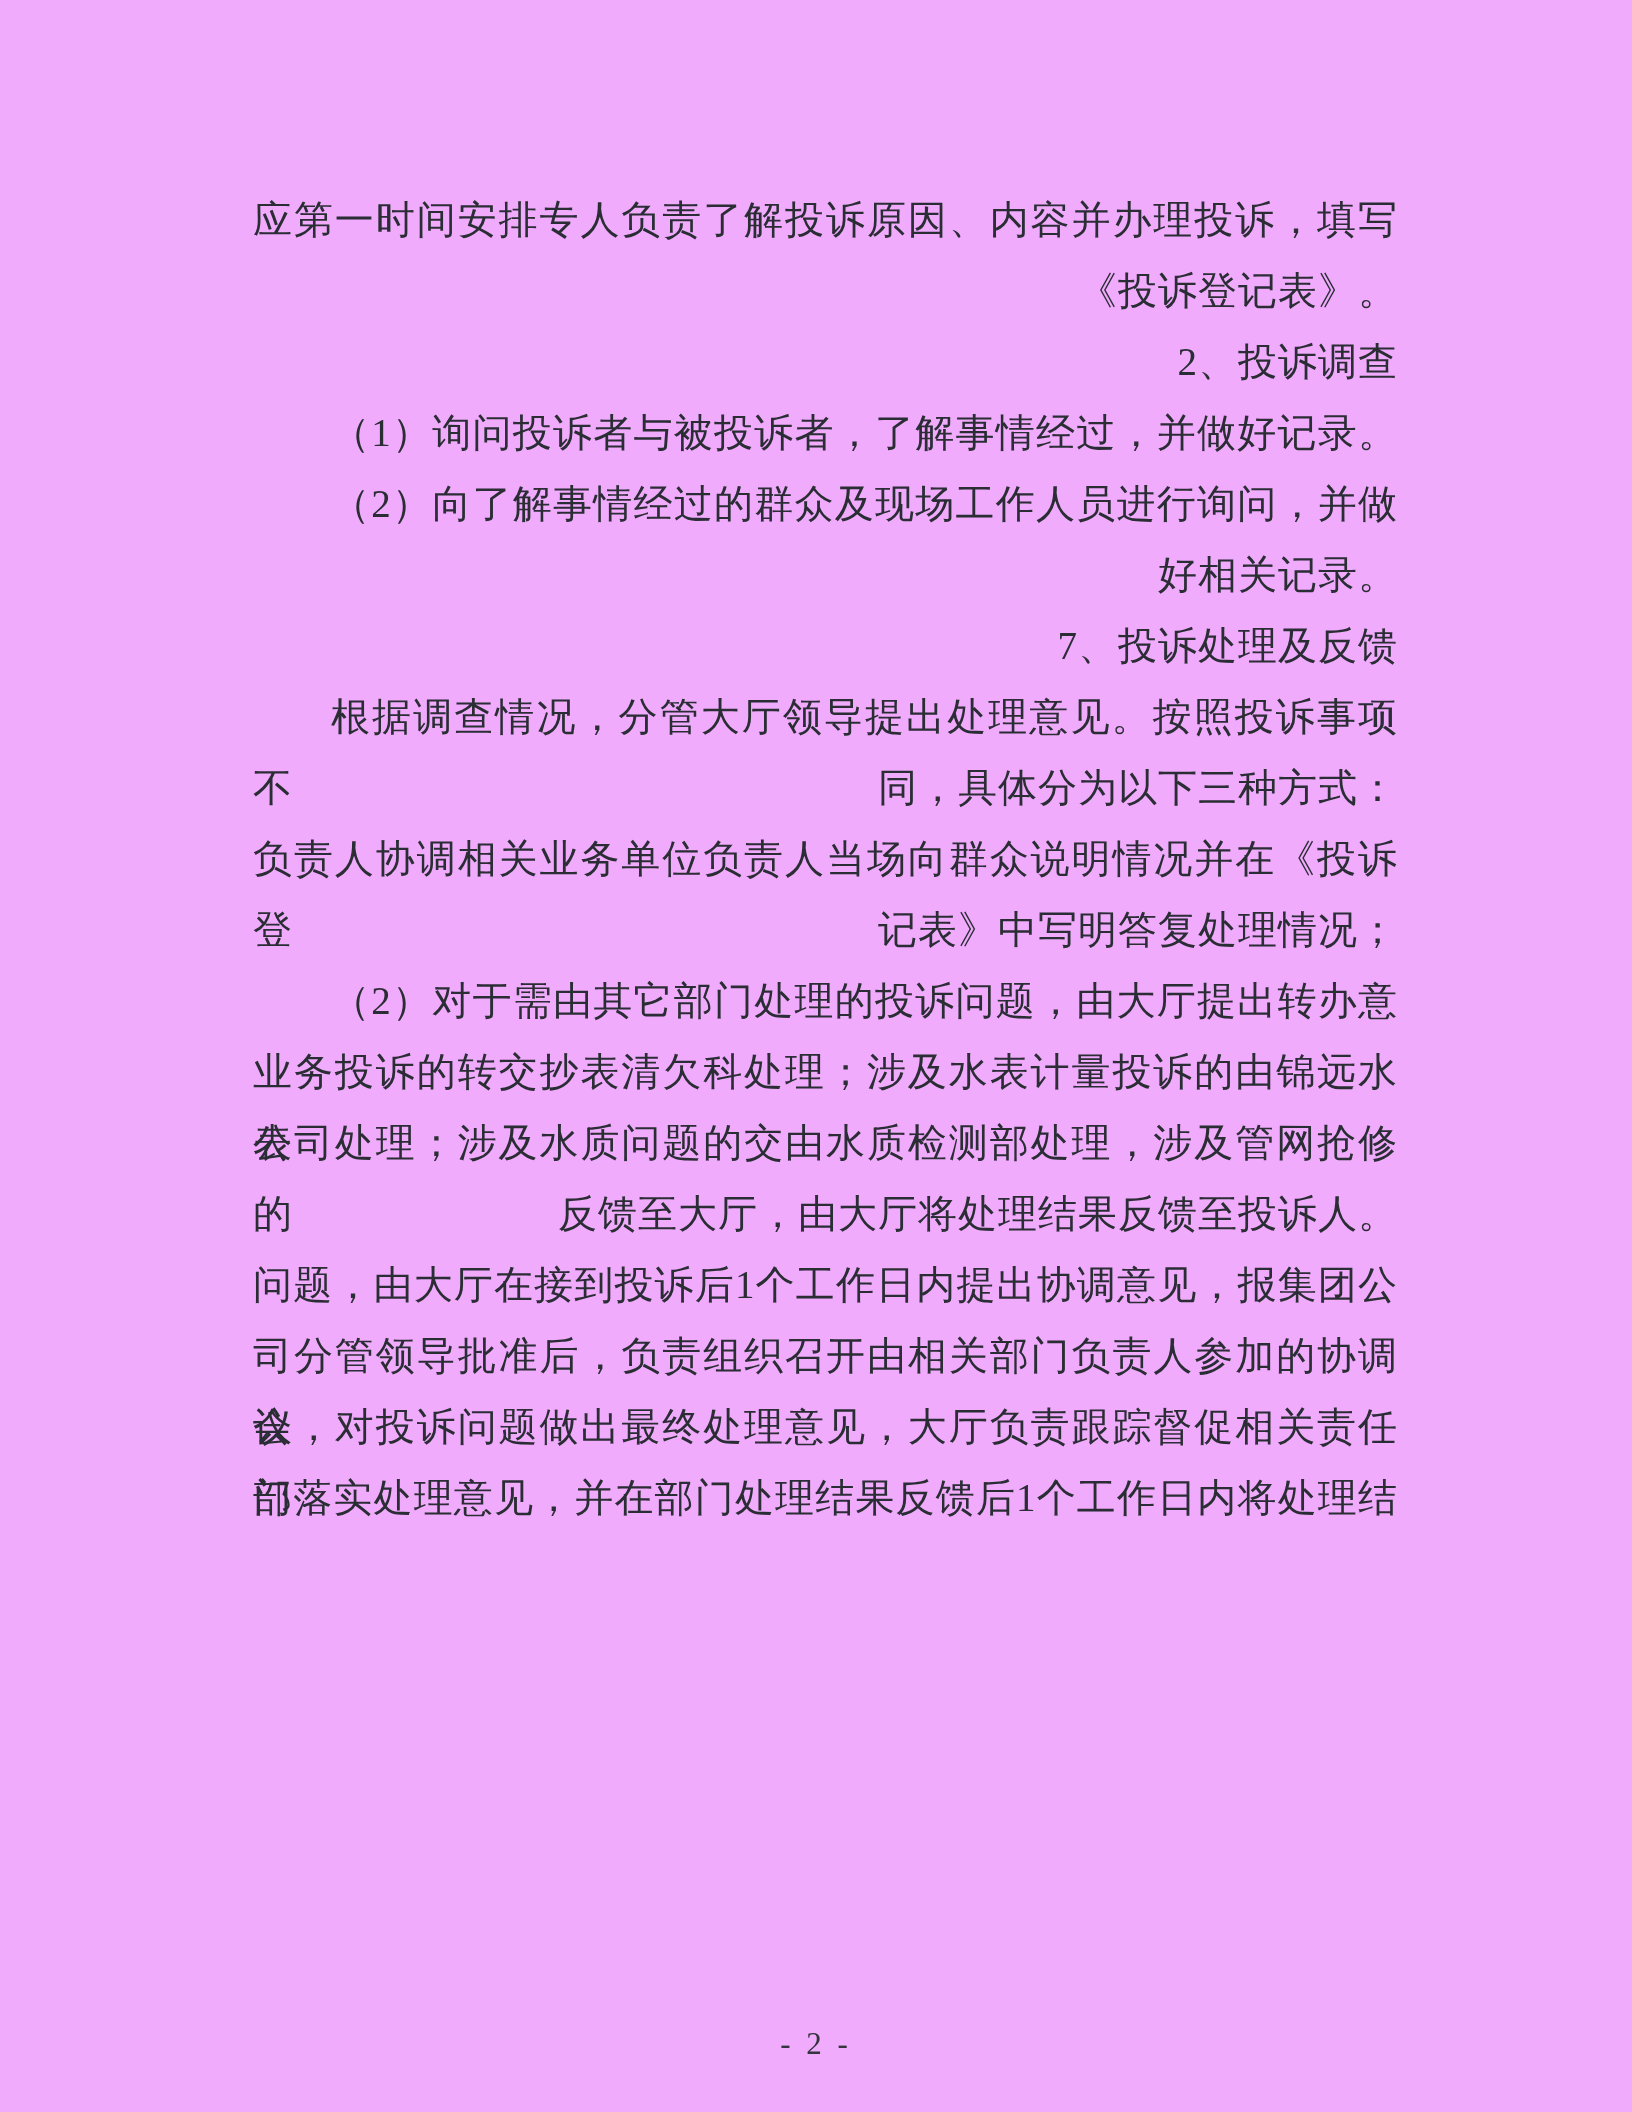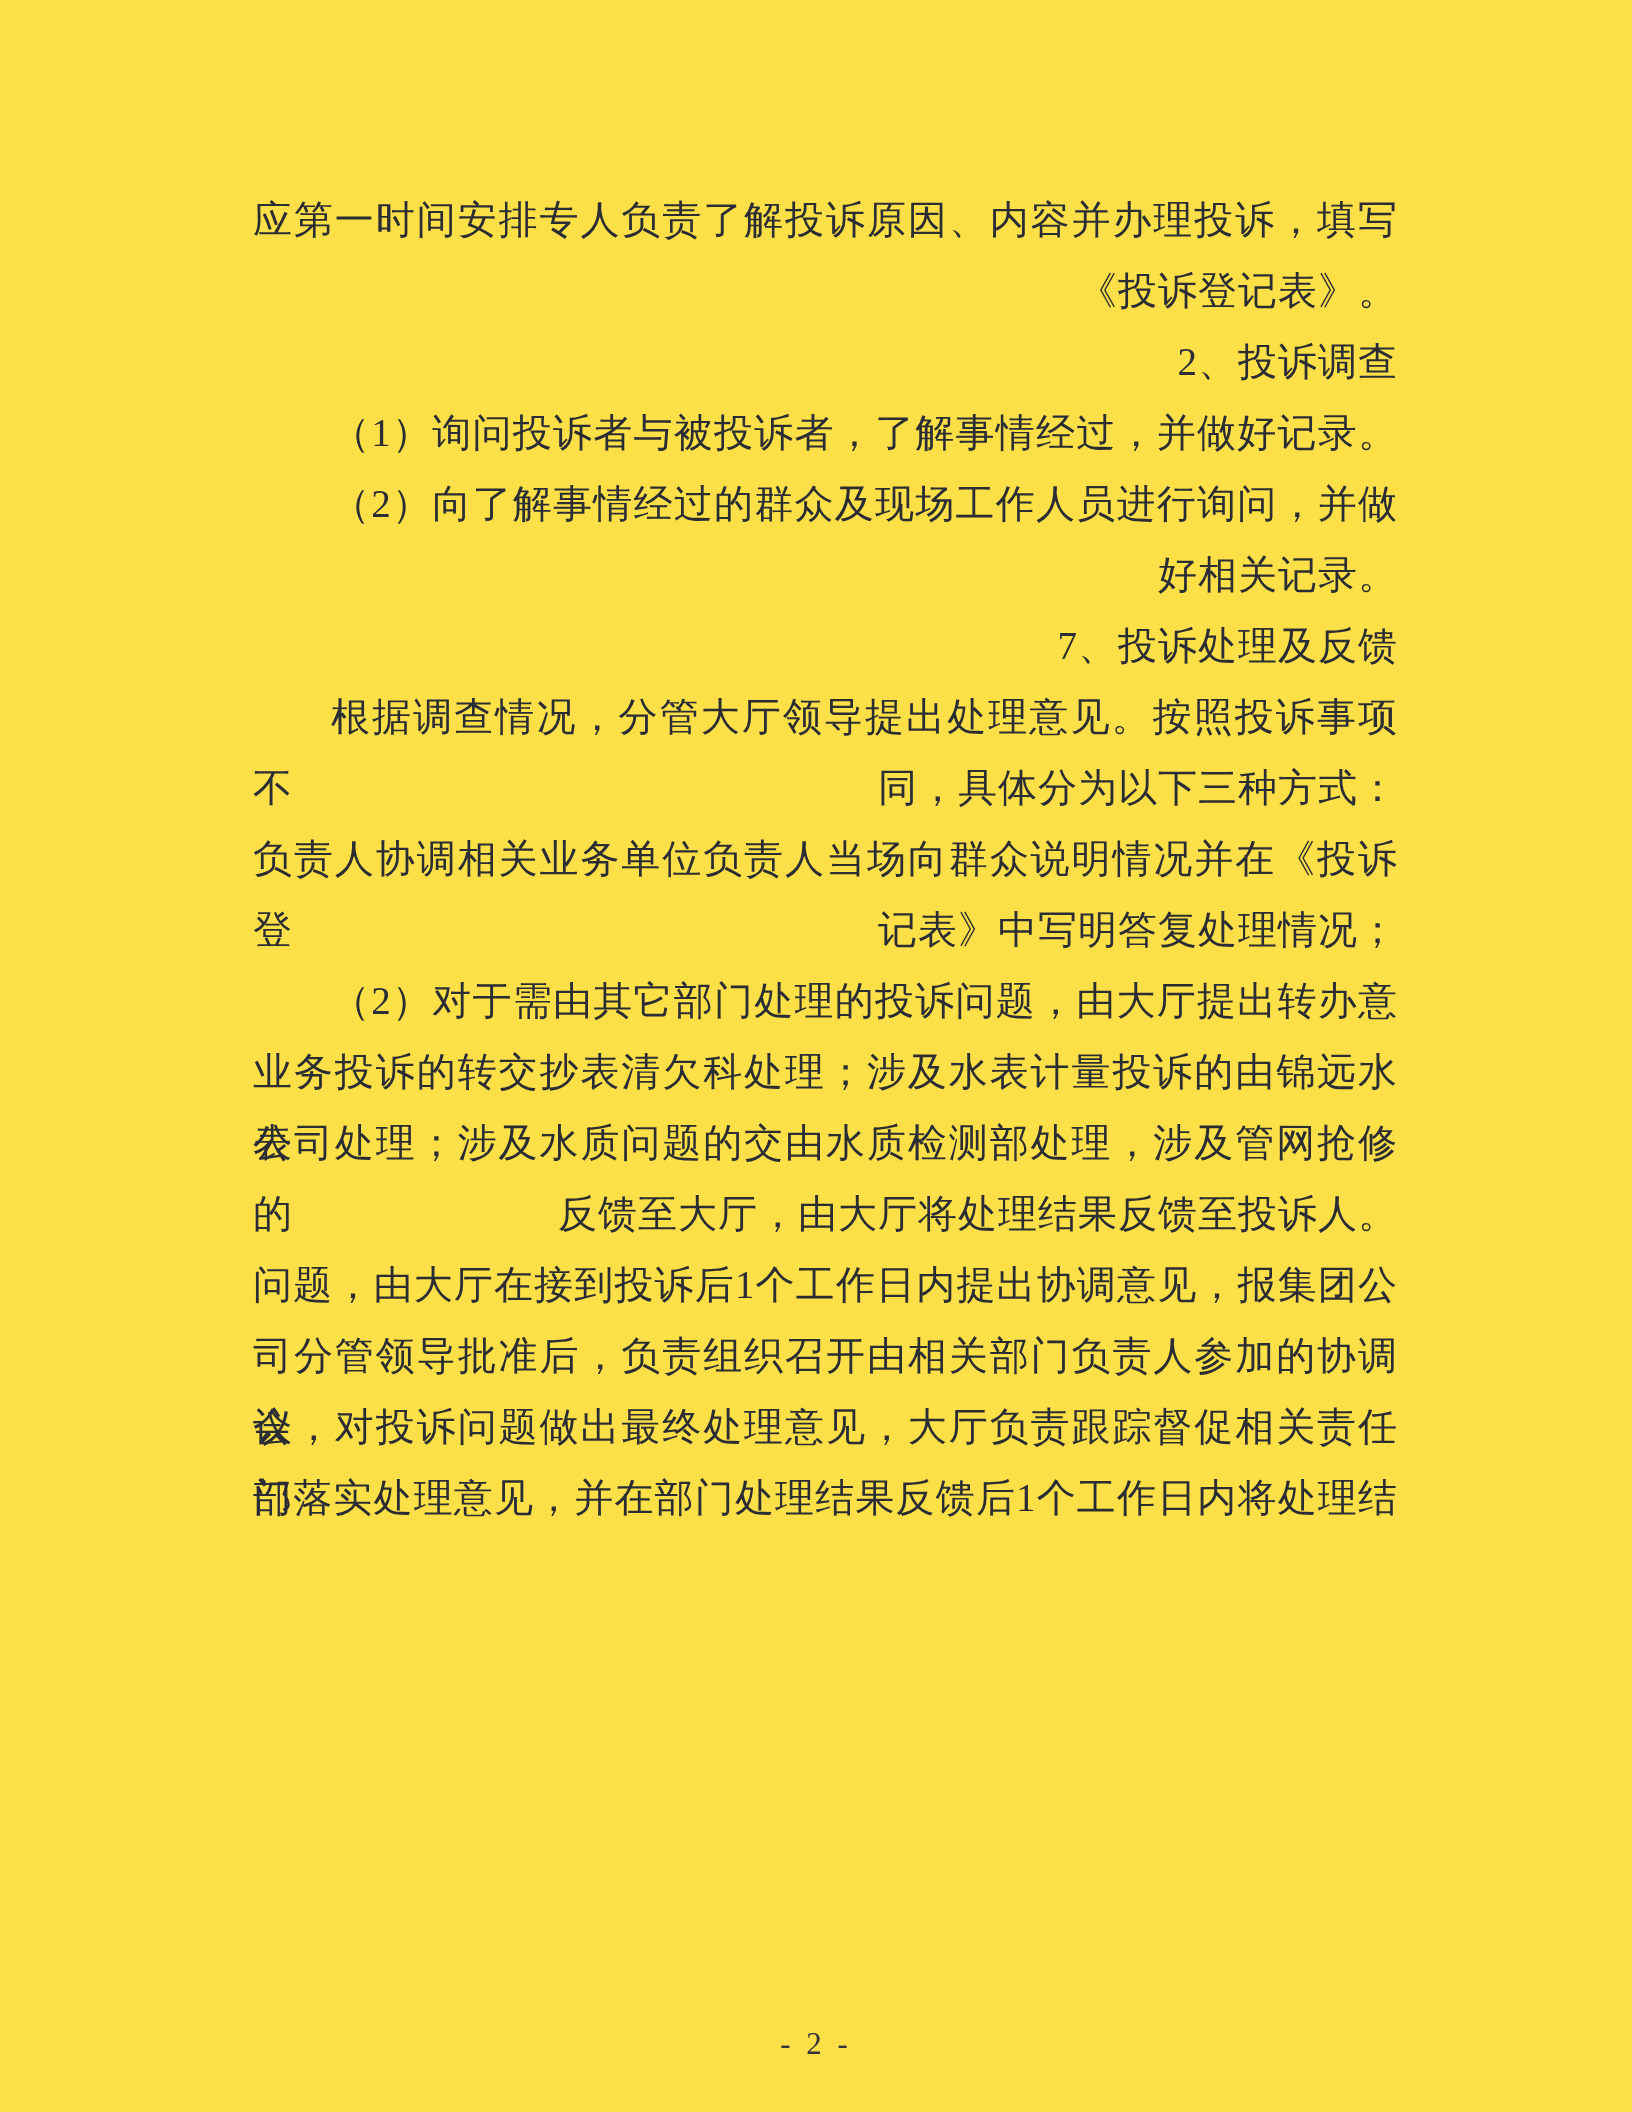--- a/index.html
+++ b/index.html
@@ -47,21 +47,21 @@
     top: 2026px;
     text-align: center;
     font-size: 31px;
     letter-spacing: 4px;
     color: #33343c;
   }
 </style>
 </head>
 <body>
 
-<div class="page" style="background: #fde047; color: rgb(43, 45, 53); text-decoration: underline;">
+<div class="page" style="background: #f0abfc; color: rgb(43, 45, 53); text-decoration: underline;">
   <div class="text-block" id="text-block">
       <div class="line fill">应第一时间安排专人负责了解投诉原因、内容并办理投诉，填写</div>
       <div class="line">《投诉登记表》。</div>
       <div class="line indent">2、投诉调查</div>
       <div class="line indent fill">（1）询问投诉者与被投诉者，了解事情经过，并做好记录。</div>
       <div class="line indent fill">（2）向了解事情经过的群众及现场工作人员进行询问，并做</div>
       <div class="line">好相关记录。</div>
       <div class="line indent">7、投诉处理及反馈</div>
       <div class="line indent fill">根据调查情况，分管大厅领导提出处理意见。按照投诉事项不</div>
       <div class="line">同，具体分为以下三种方式：</div>

